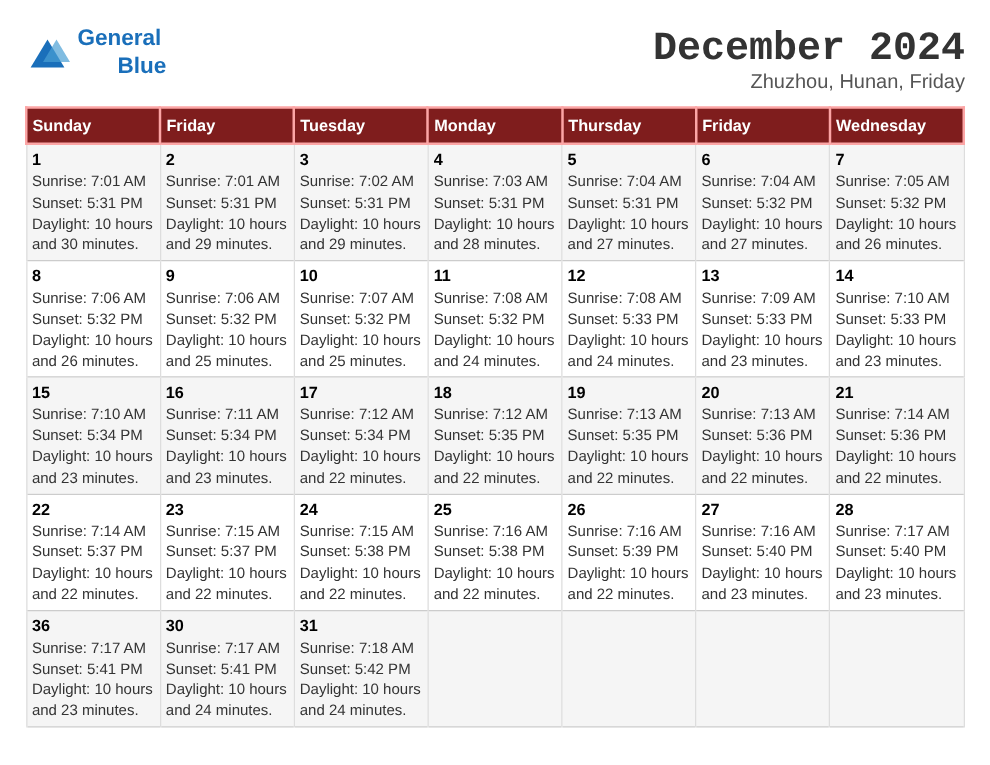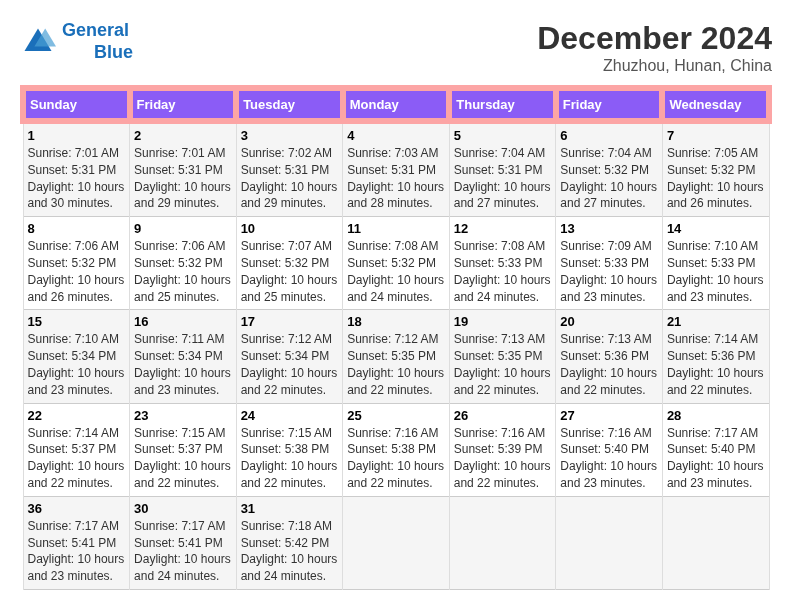--- a/index.html
+++ b/index.html
@@ -11,21 +11,21 @@
       padding: 20px;
     }
     .header {
       display: flex;
       justify-content: space-between;
       align-items: flex-start;
       margin-bottom: 10px;
     }
     .logo {
       display: flex;
-      align-items: center;
+      align-items: flex-end;
       gap: 6px;
     }
     .logo-text {
       font-size: 18px;
       font-weight: bold;
       color: #333;
       line-height: 1.2;
     }
     .logo-text span {
       color: #1a6fba;
@@ -34,38 +34,39 @@
       width: 36px;
       height: 36px;
     }
     .title-block {
       text-align: right;
     }
     .month-title {
       font-size: 32px;
       font-weight: bold;
       color: #333;
+      font-family: Liberation Mono, monospace;
     }
     .location {
       font-size: 16px;
       color: #555;
     }
     table {
       width: 100%;
       border-collapse: collapse;
       font-size: 11px;
     }
     thead tr th {
-      background-color: #8b5cf6;
+      background-color: #7f1d1d;
       color: white;
       padding: 6px 4px;
       text-align: left;
       font-size: 13px;
       font-weight: bold;
-      border: 6px solid #fca5a5;
+      border: 2px solid #fca5a5;
     }
     tbody tr {
       border-bottom: 1px solid #ccc;
     }
     tbody tr:nth-child(odd) {
       background-color: #f5f5f5;
     }
     tbody tr:nth-child(even) {
       background-color: #ffffff;
     }
@@ -102,21 +103,21 @@
       <polygon points="20,5 35,30 5,30" fill="#1a6fba"></polygon>
       <polygon points="28,5 40,25 16,25" fill="#4a9fd4" opacity="0.7"></polygon>
     </svg>
     <div class="logo-text">
       <div><span>General</span></div>
       <div><span style="color:#1a6fba;margin-left:32px;">Blue</span></div>
     </div>
   </div>
   <div class="title-block">
     <div class="month-title">December 2024</div>
-    <div class="location">Zhuzhou, Hunan, China</div>
+    <div class="location">Zhuzhou, Hunan, Friday</div>
   </div>
 </div>
 
 <table>
   <thead>
     <tr id="weekday-header">
     <th>Sunday</th>
         <th>Friday</th>
         <th>Tuesday</th>
         <th>Monday</th>

